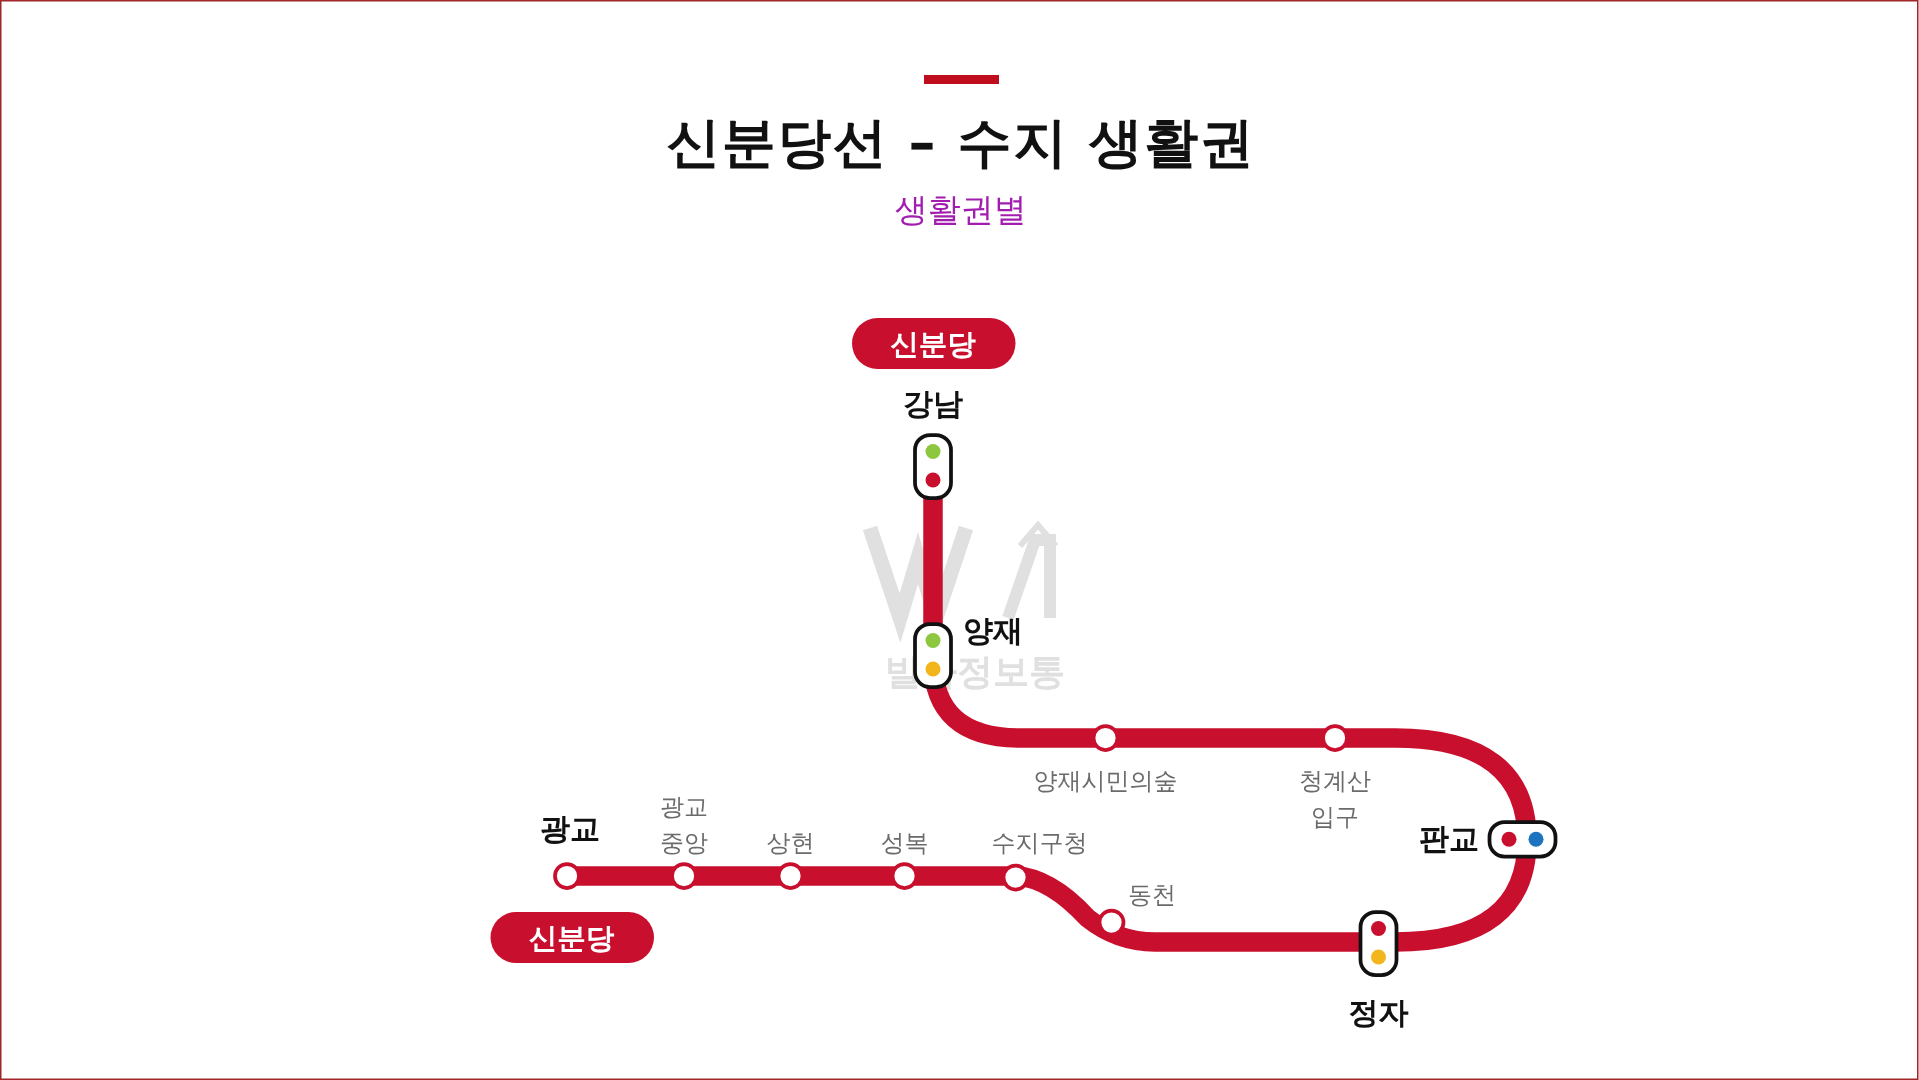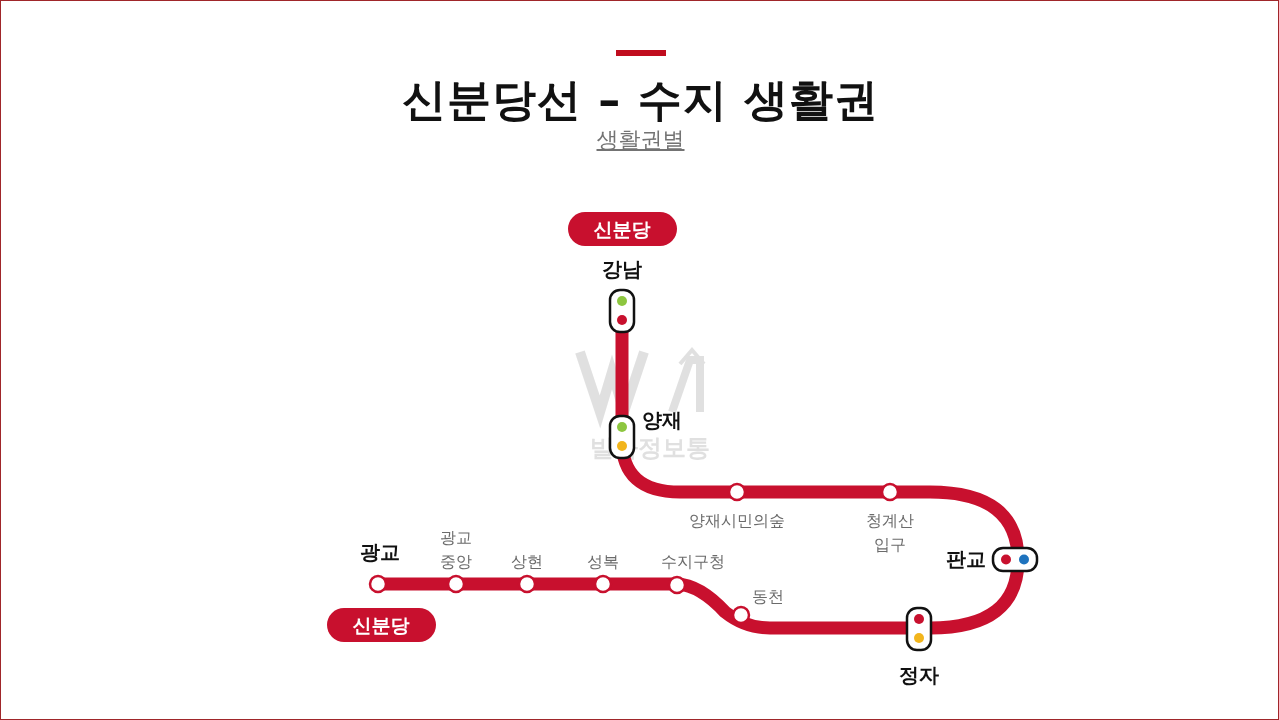--- a/index.html
+++ b/index.html
@@ -13,26 +13,26 @@
       width: 1277px; height: 718px;
       border: 1px solid #a0262a;
       background: #fff;
     }
     .accent-bar {
       position: absolute; left: 615px; top: 49px;
       width: 50px; height: 6px; background: #c00d1e;
     }
     .title {
       position: absolute; left: 0; width: 1279px; top: 70px;
-      text-align: center; font-size: 44px; font-weight: bold; color: #111;
+      text-align: center; font-size: 36px; font-weight: bold; color: #111;
       letter-spacing: 1px;
     }
     .subtitle {
       position: absolute; left: 0; width: 1279px; top: 124px;
-      text-align: center; font-size: 22px; color: #737373; text-decoration: underline;
+      text-align: center; font-size: 22px; color: #a21caf;
     }
     svg.map { position: absolute; left: 0; top: 0; }
     .lbl-major { font-size: 20px; font-weight: bold; fill: #111; }
     .lbl-minor { font-size: 16px; fill: #6b6b6b; }
     .pill-text { font-size: 19px; font-weight: bold; fill: #fff; }
     .wm { font-size: 24px; fill: #c8c8c8; font-weight: bold; }
   </style>
 </head>
 <body>
 

